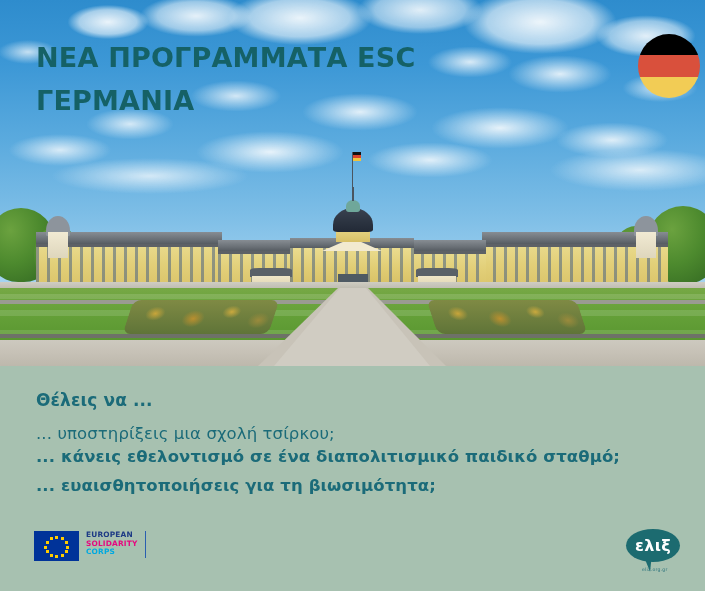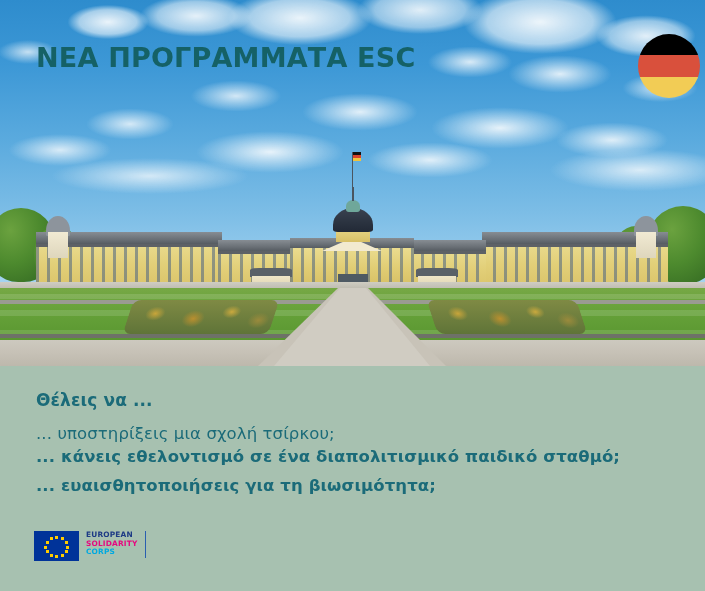--- a/index.html
+++ b/index.html
@@ -468,20 +468,21 @@
       <polygon points="338,0 368,0 446,78 258,78" fill="#c8c3b8"></polygon>
       <polygon points="340,0 366,0 430,78 274,78" fill="#d0ccc2"></polygon>
     </svg>
 
     <div class="border-bed" style="left:128px; top:300px; width:146px; transform:skewX(-18deg);"></div>
     <div class="border-bed" style="left:432px; top:300px; width:150px; transform:skewX(18deg);"></div>
   </div>
 
   <div class="headline">
     <div>ΝΕΑ ΠΡΟΓΡΑΜΜΑΤΑ ESC</div>
+    <div>ΓΕΡΜΑΝΙΑ</div>
   </div>
 
   <div class="flag-badge">
     <span style="background:#000000;"></span>
     <span style="background:#D9503C;"></span>
     <span style="background:#F2CC55;"></span>
   </div>
 
   <div class="panel">
     <div class="panel-heading">Θέλεις να ...</div>
@@ -506,14 +507,20 @@
       <div class="eu-star" style="left:15.5px; top:6px;"></div>
     </div>
     <div class="esc-words">
       <div class="esc-w1">EUROPEAN</div>
       <div class="esc-w2">SOLIDARITY</div>
       <div class="esc-w3">CORPS</div>
     </div>
     <div class="esc-divider"></div>
   </div>
 
+  <div class="elix-logo">
+    <div class="elix-tail"></div>
+    <div class="elix-bubble"></div>
+    <div class="elix-text">ελιξ</div>
+    <div class="elix-url">elix.org.gr</div>
+  </div>
 
 </div>
 
 </body></html>

